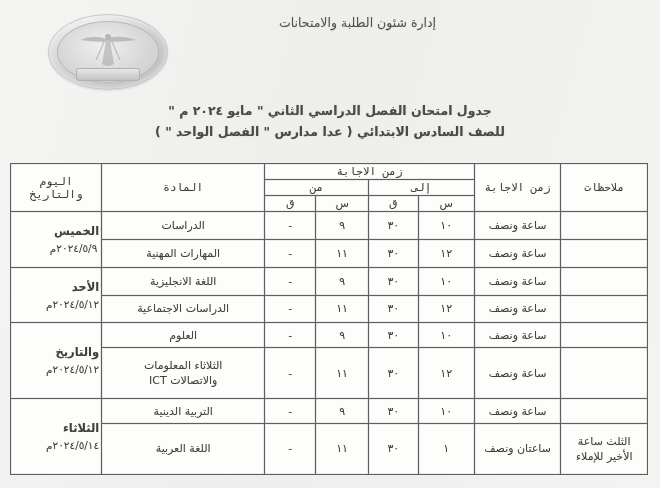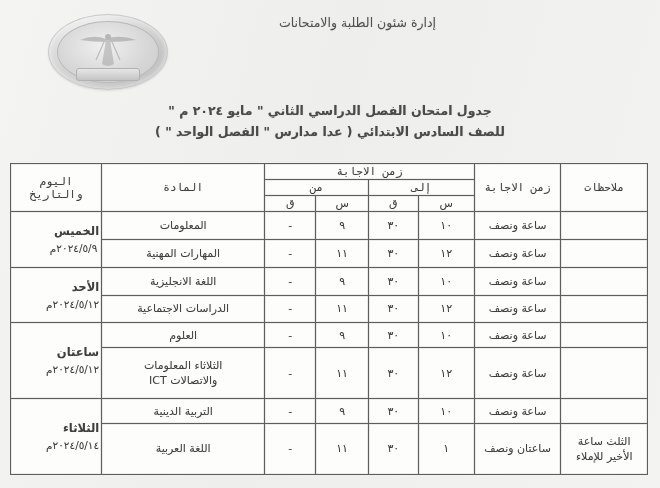--- a/index.html
+++ b/index.html
@@ -213,21 +213,21 @@
       </thead>
       <tbody>
 
         <tr>
           <td class="note-cell"></td>
           <td class="dur-cell">ساعة ونصف</td>
           <td class="digit">١٠</td>
           <td class="digit">٣٠</td>
           <td class="digit">٩</td>
           <td class="dash">-</td>
-          <td class="subject">المعلومات</td>
+          <td class="subject">الدراسات</td>
           <td rowspan="2">
             <span class="day-name">الخميس</span>
             <span class="day-date">٢٠٢٤/٥/٩م</span>
           </td>
         </tr>
 
         <tr>
           <td class="note-cell"></td>
           <td class="dur-cell">ساعة ونصف</td>
           <td class="digit">١٢</td>
@@ -263,21 +263,21 @@
 
         <tr>
           <td class="note-cell"></td>
           <td class="dur-cell">ساعة ونصف</td>
           <td class="digit">١٠</td>
           <td class="digit">٣٠</td>
           <td class="digit">٩</td>
           <td class="dash">-</td>
           <td class="subject">العلوم</td>
           <td rowspan="2">
-            <span class="day-name">ساعتان</span>
+            <span class="day-name">والتاريخ</span>
             <span class="day-date">٢٠٢٤/٥/١٢م</span>
           </td>
         </tr>
 
         <tr>
           <td class="note-cell"></td>
           <td class="dur-cell">ساعة ونصف</td>
           <td class="digit">١٢</td>
           <td class="digit">٣٠</td>
           <td class="digit">١١</td>

